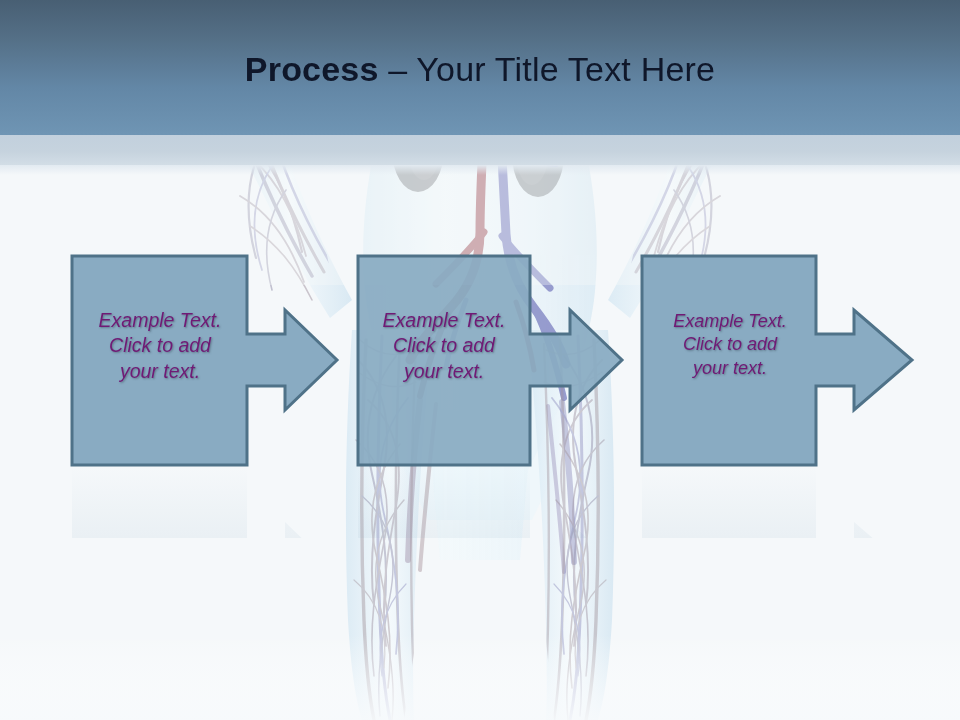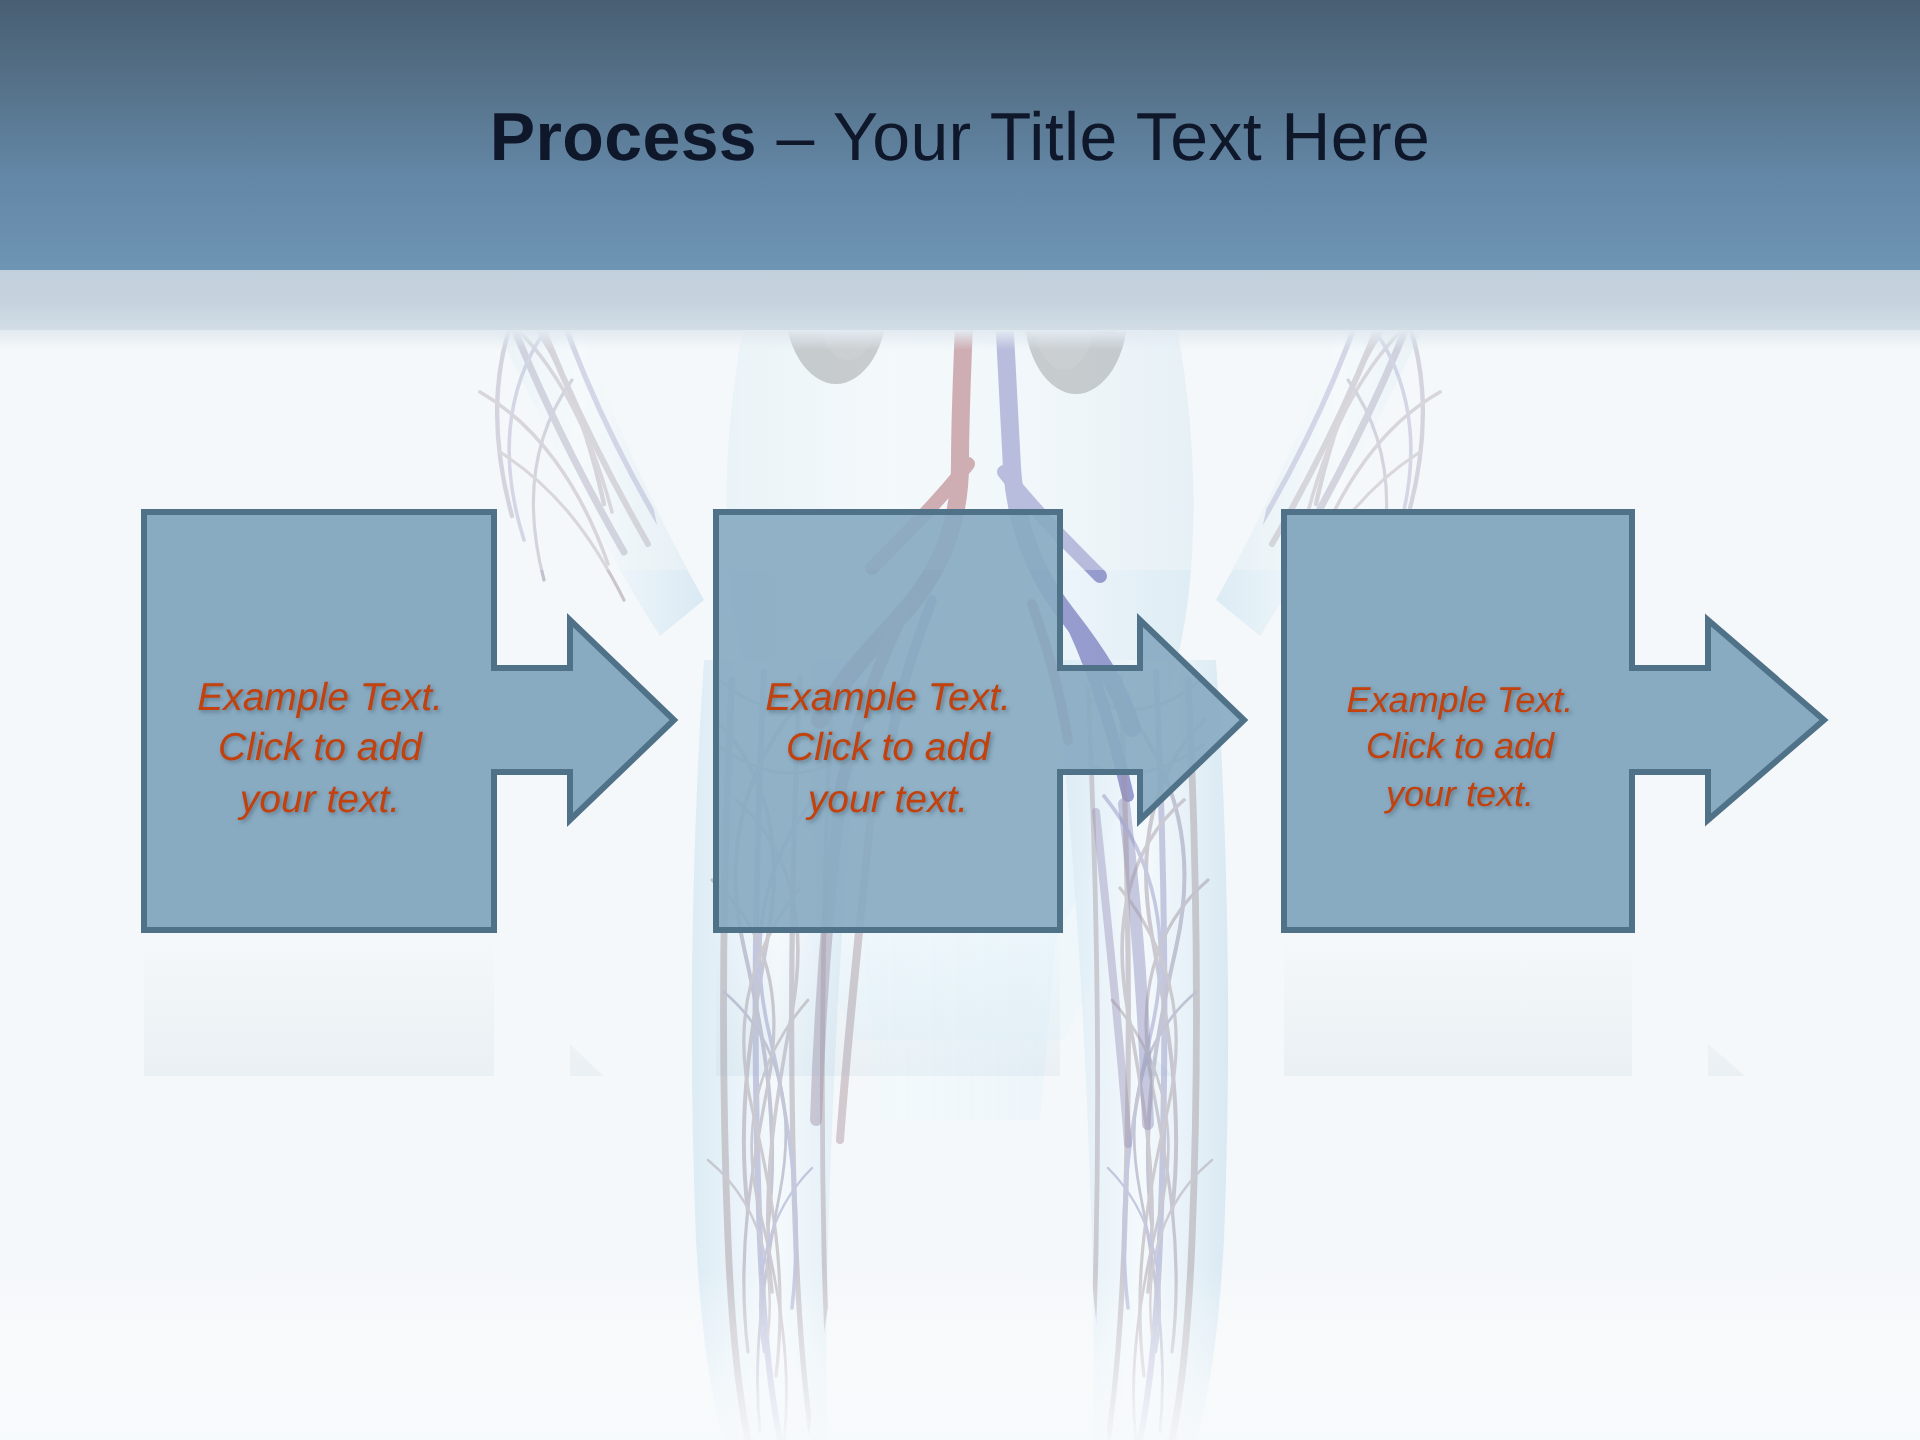--- a/index.html
+++ b/index.html
@@ -62,29 +62,28 @@
   #page-title .t-rest { font-weight: normal; }
 
   
   .process-step {
     position: absolute;
     z-index: 4;
   }
   .step-svg { display: block; }
   .step-label {
     position: absolute;
-    color: #c2410c;
+    color: #701a75;
     font-style: italic;
     text-align: center;
     line-height: 1.30;
     text-shadow: 1px 1px 2px rgba(60,80,95,0.55);
     white-space: pre-line;
     z-index: 6;
     pointer-events: none;
-    margin-top: 29px;
   }
 </style>
 </head>
 <body>
 
 <div id="slide">
 
   <svg id="bg-art" viewBox="0 0 960 720" xmlns="http://www.w3.org/2000/svg">
     <defs>
       <linearGradient id="bodyGrad" x1="0" y1="0" x2="1" y2="0">

